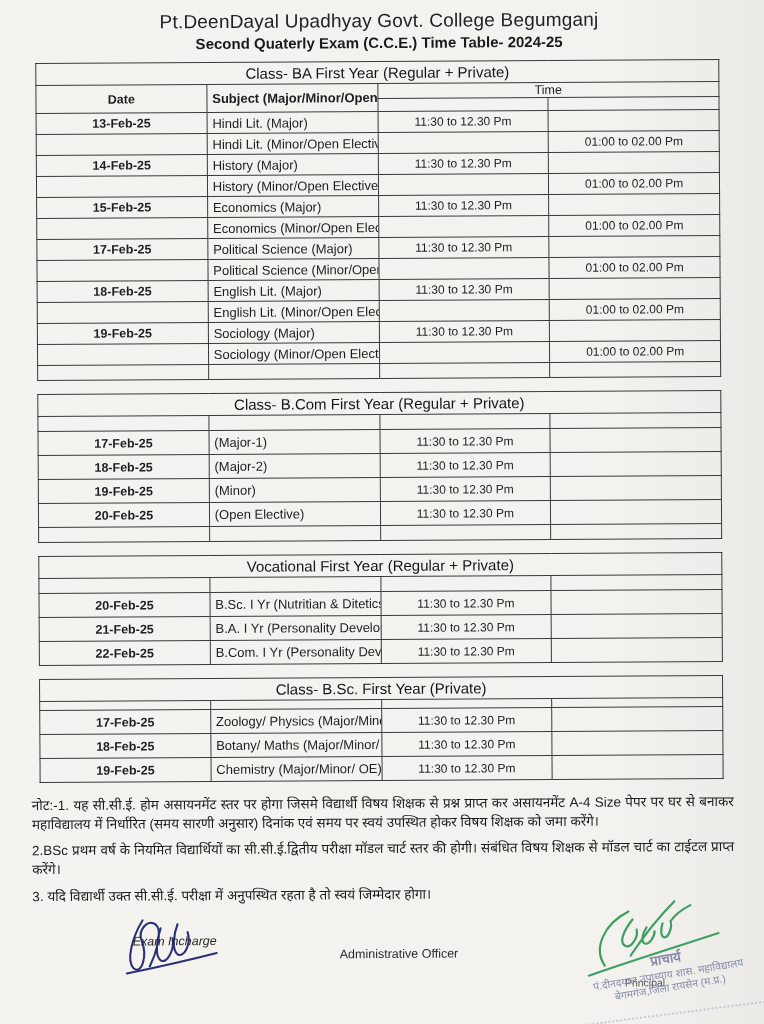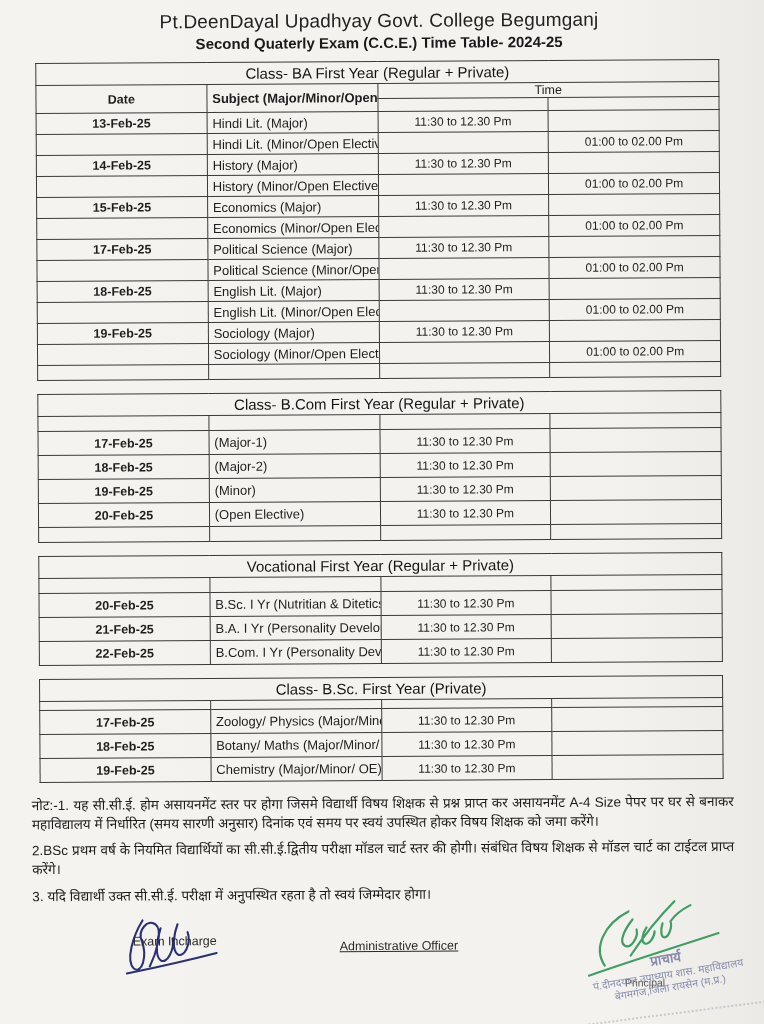--- a/index.html
+++ b/index.html
@@ -33,22 +33,22 @@
   .tbl-rest tbody td { height:24px; }
   tbody tr.spacer td { height:15px !important; }
   tbody tr.spacer.thin td { height:9px !important; }
 
   .notes { width:702px; margin:8px 0 0 30px; font-size:13.5px; line-height:1.42;
            color:#1c1c1c; text-align:justify; font-weight:500; }
   .notes p { margin-bottom:7px; }
 
   .sign-row { position:relative; width:764px; height:150px; }
   .sig-label { position:absolute; font-size:12.5px; color:#2a2a2a; }
-  #exam-incharge { left:130px; top:22px; }
-  #admin-officer { left:337px; top:28px;text-decoration:underline; }
+  #exam-incharge { left:130px; top:22px;font-style:italic; }
+  #admin-officer { left:337px; top:36px; }
   #principal-label { left:622px; top:33px; font-size:10.5px; color:#555;margin-top:34px; }
 
   .sig-svg { position:absolute; }
   #sig-left  { left:112px; top:0px; }
   #sig-right { left:568px; top:-18px; }
 
   .stamp { position:absolute; left:560px; top:42px; width:210px;
            transform:rotate(-9deg); color:#7f84a8; text-align:center;
            line-height:1.25; opacity:0.92; }
   .stamp .l1 { font-size:13.5px; font-weight:bold; }

